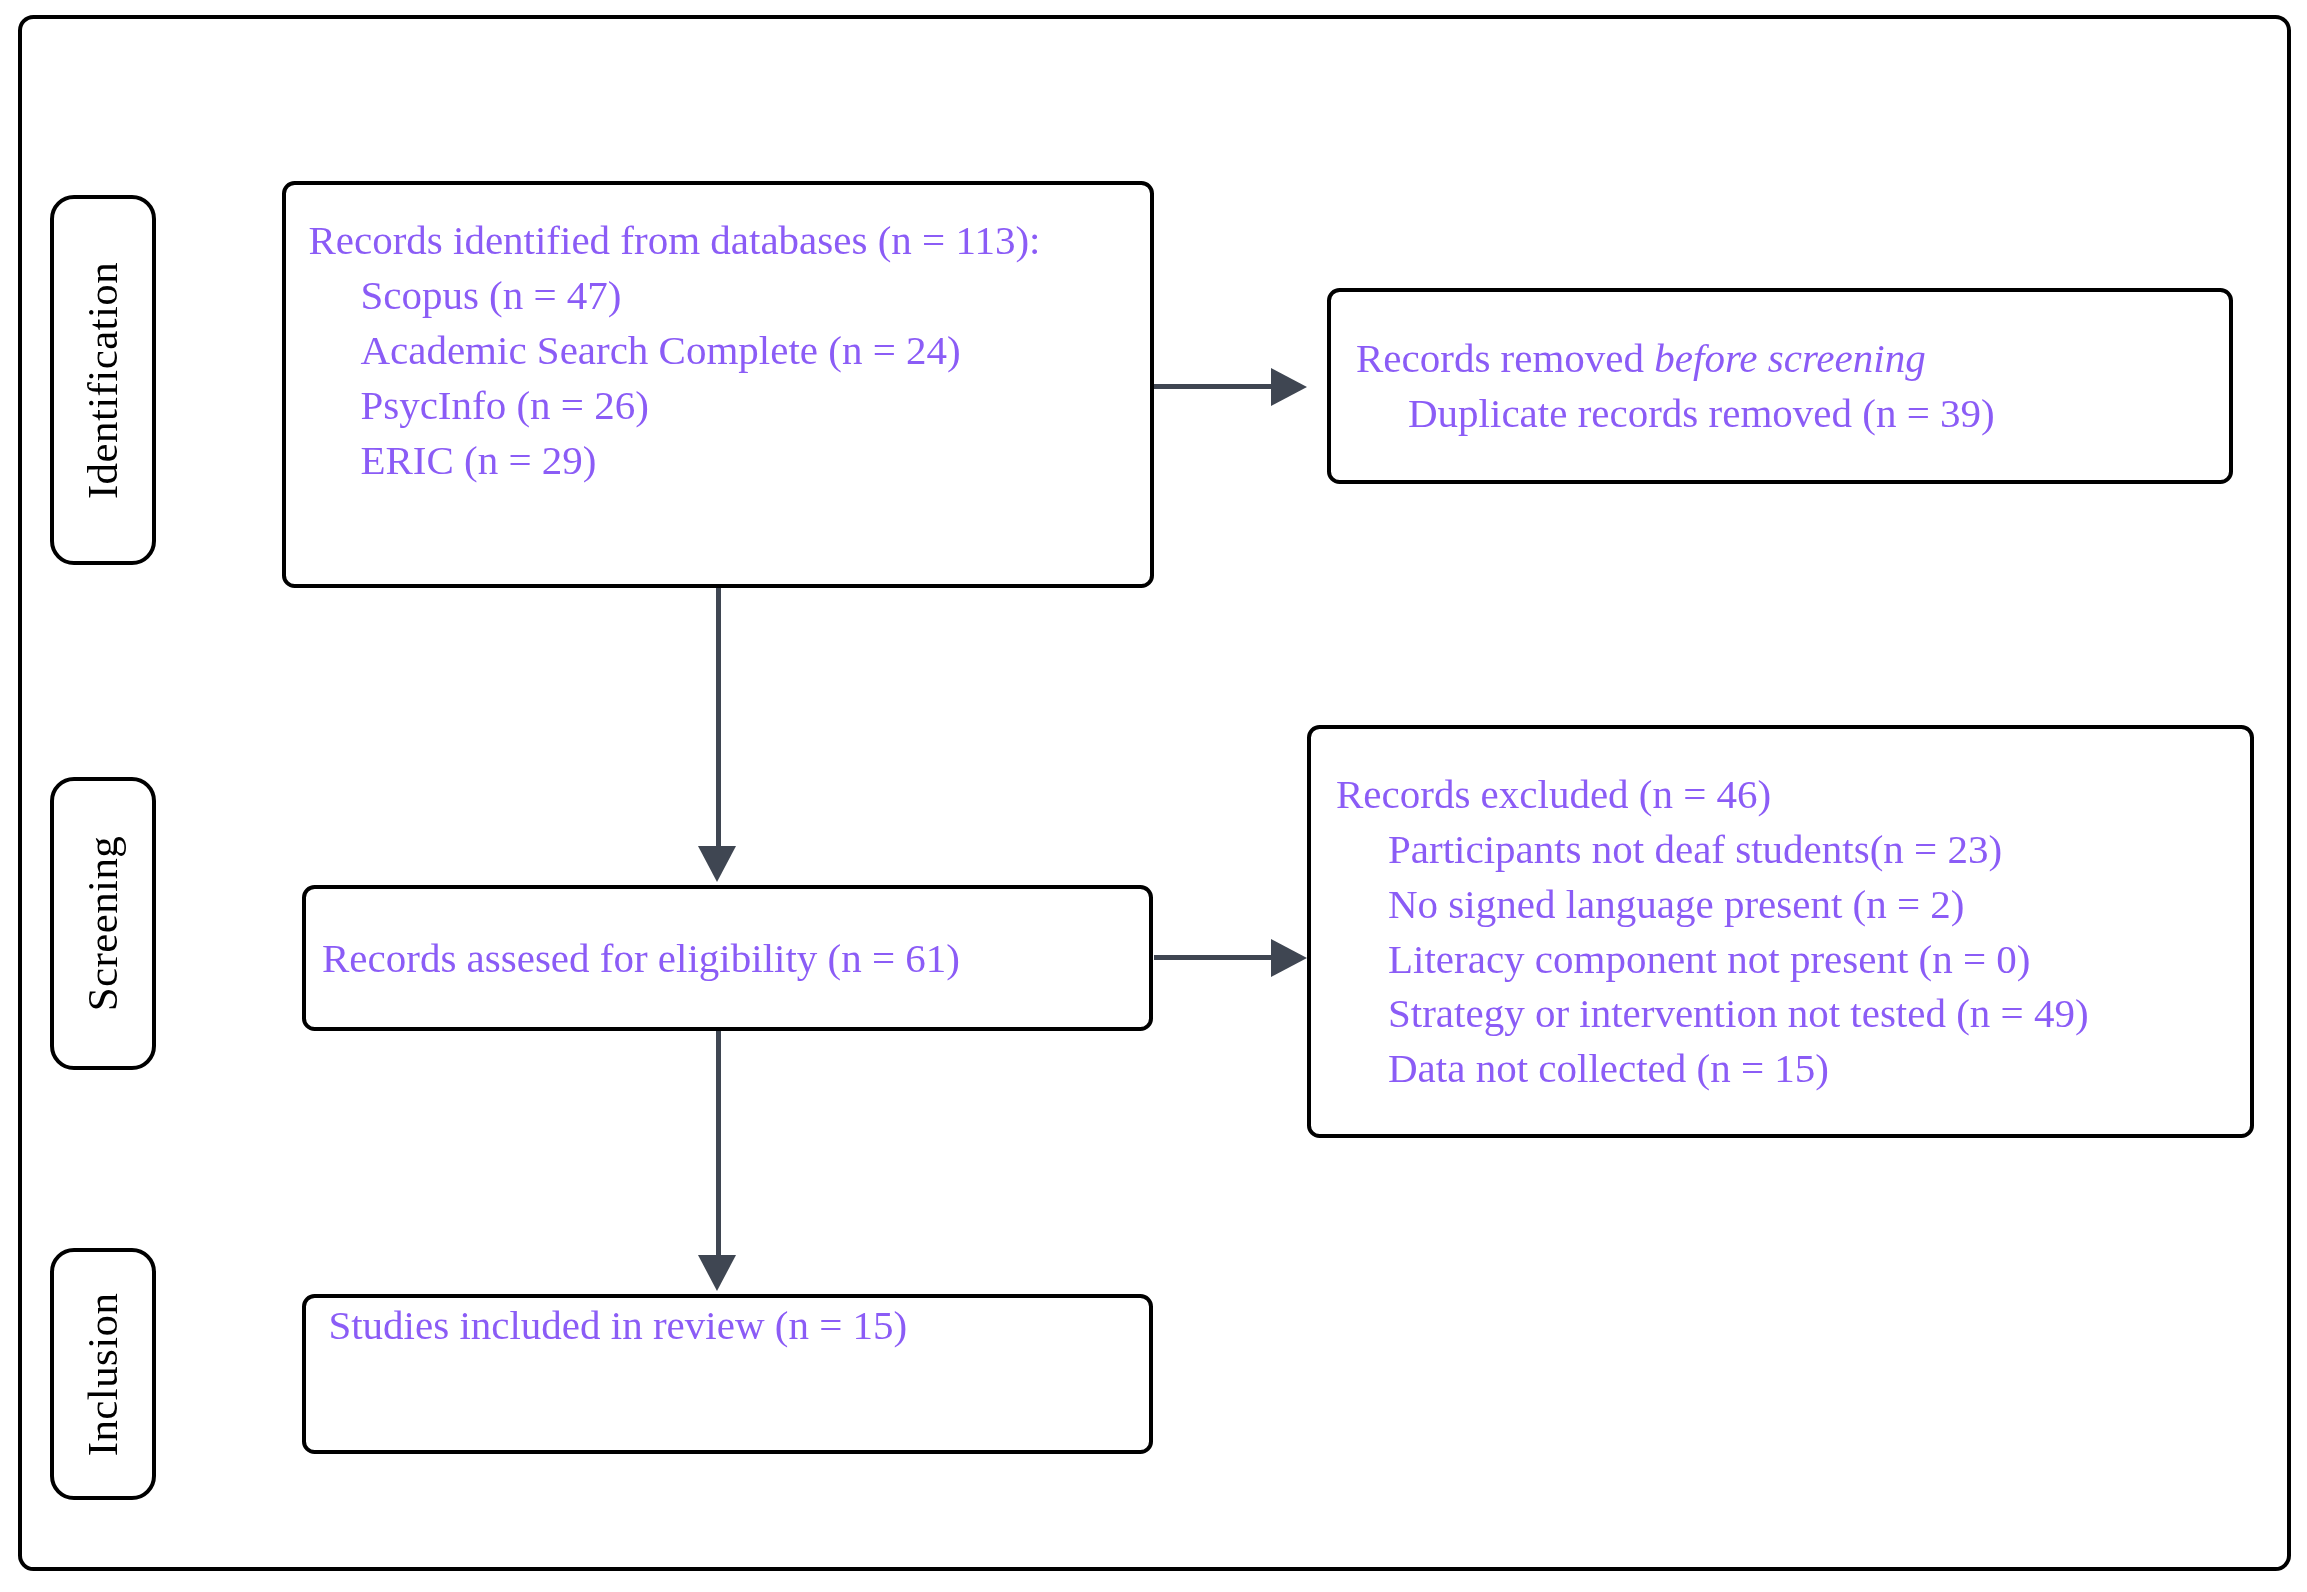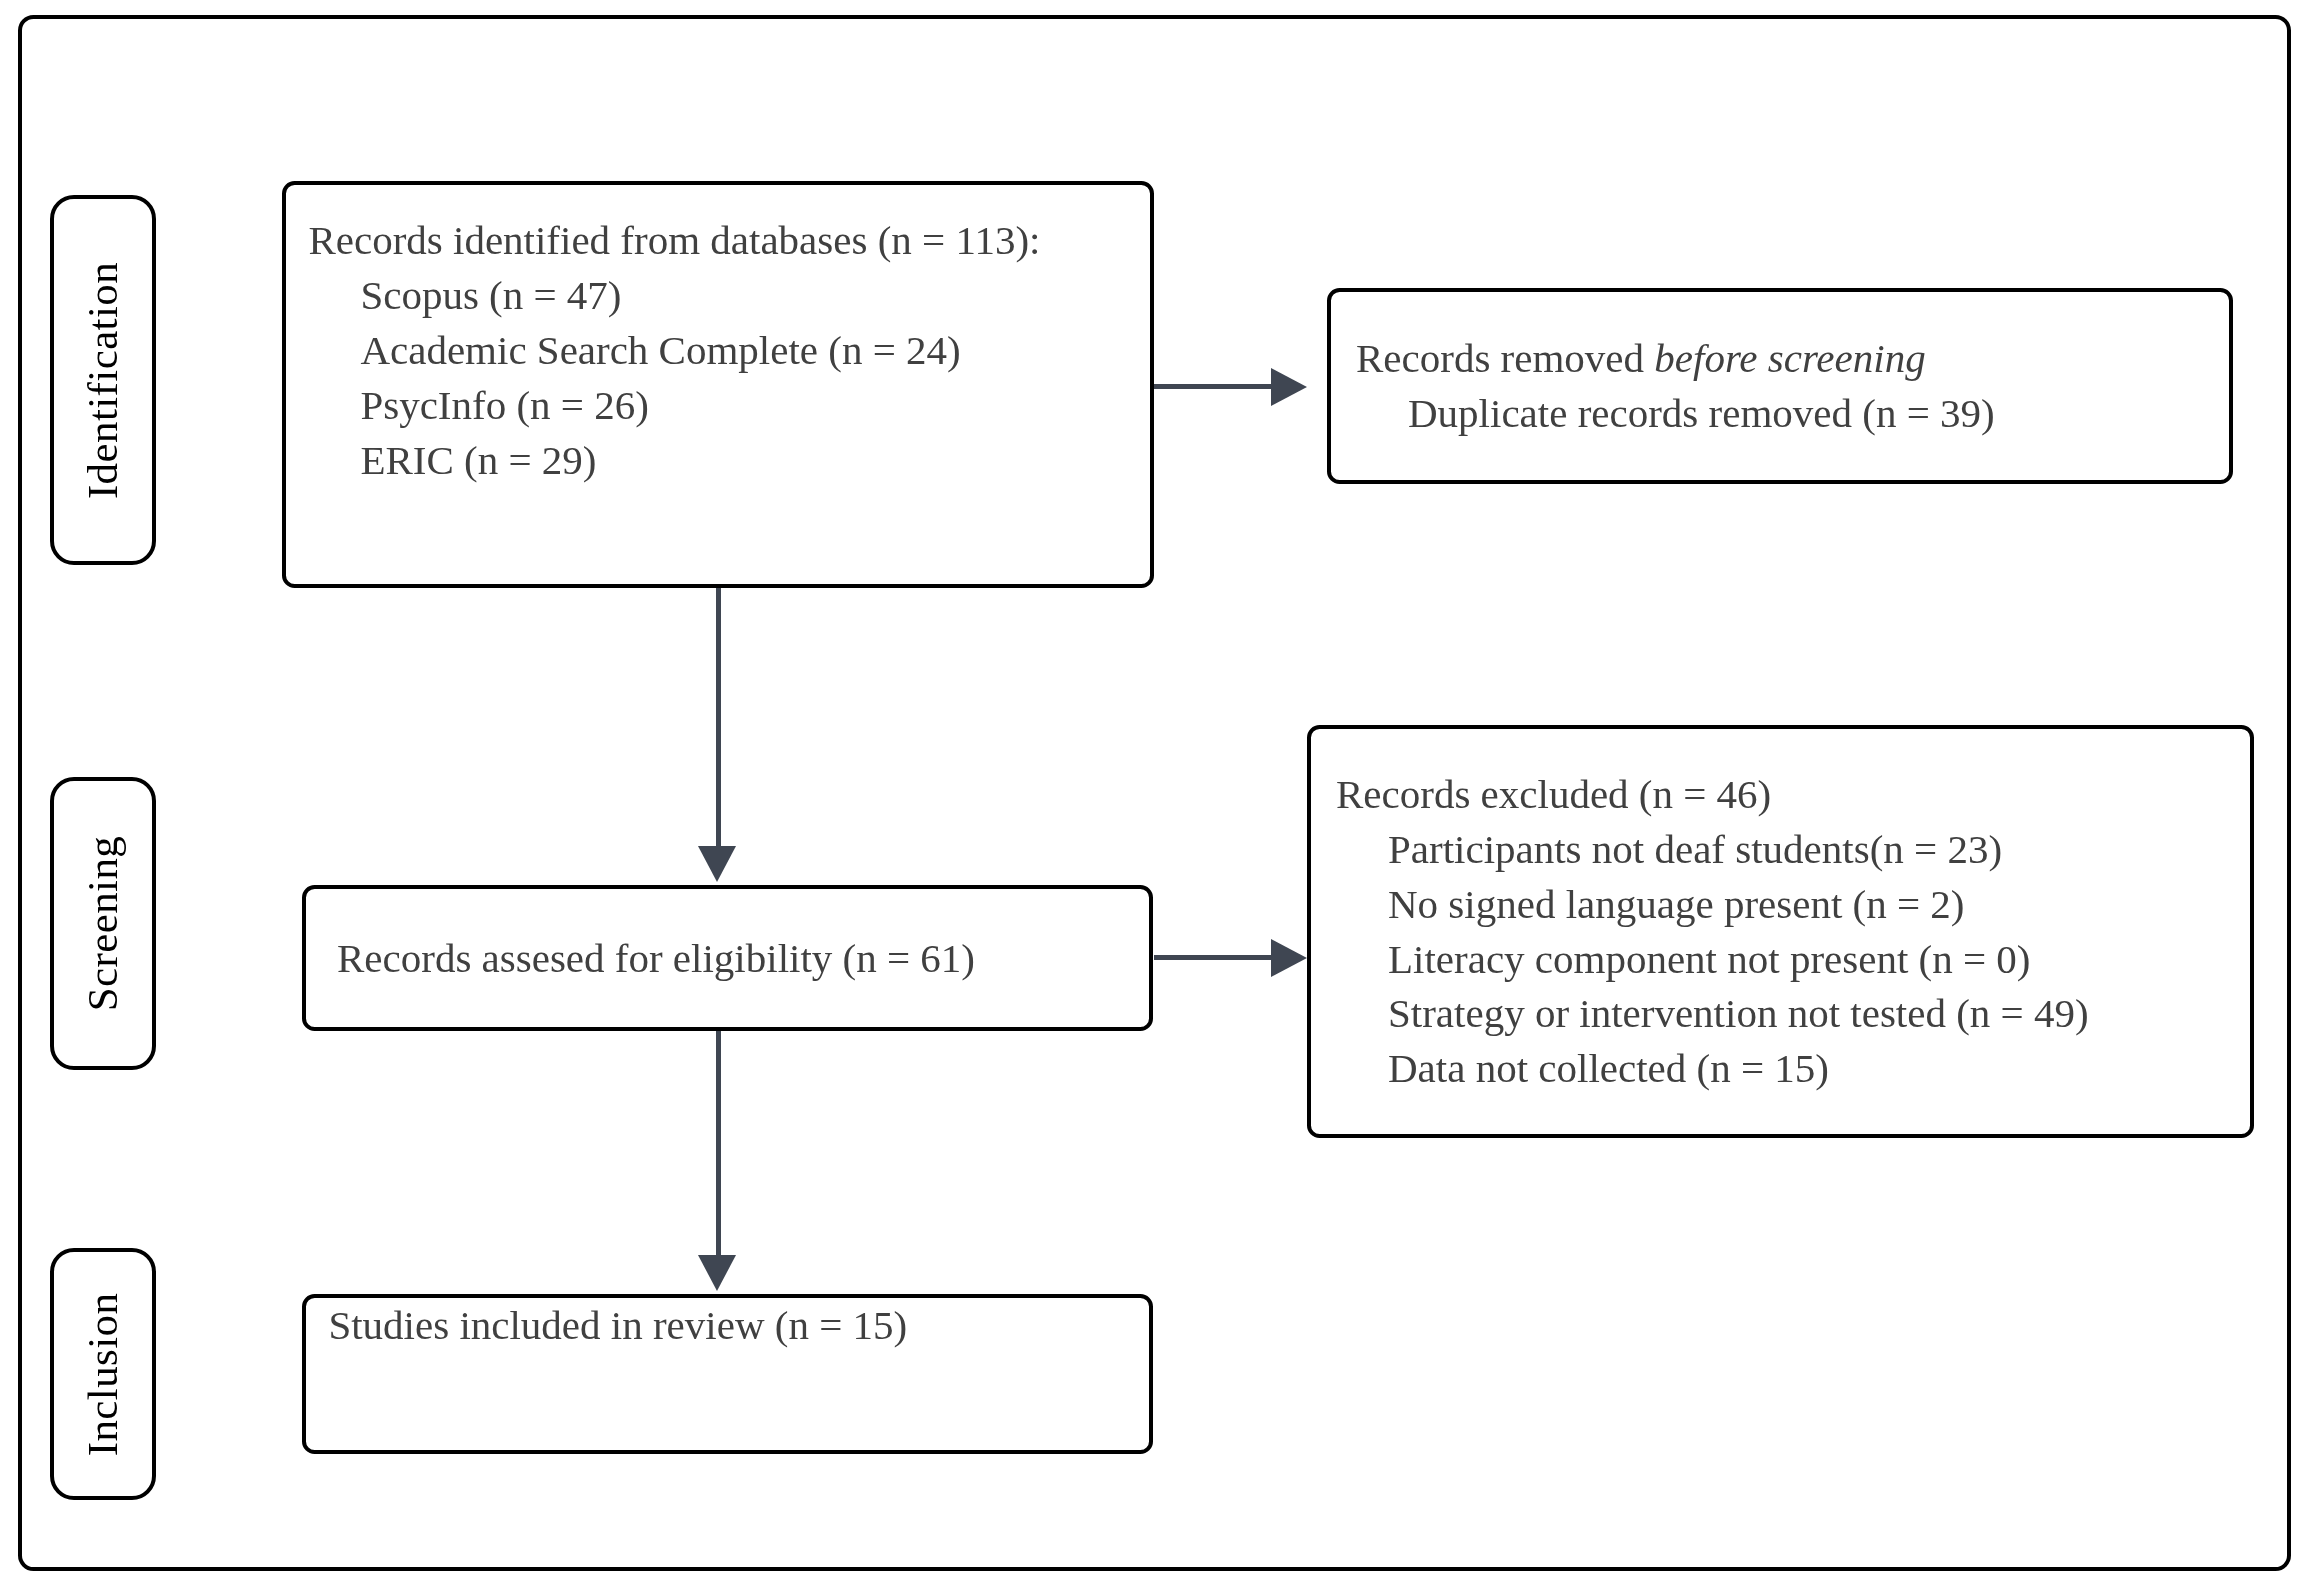--- a/index.html
+++ b/index.html
@@ -101,21 +101,21 @@
     justify-content: center;
     margin-left: 20px;
   }
 
   
   #eligibility-box {
     left: 302px;
     top: 885px;
     width: 851px;
     height: 146px;
-    padding: 0 0 0 31px;
+    padding: 0 0 0 16px;
     justify-content: center;
   }
 
   
   #excluded-box {
     left: 1307px;
     top: 725px;
     width: 947px;
     height: 413px;
     padding: 25px 3px 25px 25px;
@@ -135,21 +135,21 @@
   
   #phase-identification { left: 50px;  top: 195px;  width: 106px; height: 370px; }
   #phase-screening      { left: 50px;  top: 777px; width: 106px; height: 293px; }
   #phase-inclusion      { left: 50px;  top: 1248px; width: 106px; height: 252px; }
 
   
   .line {
     font-size: 41px;
     line-height: 1.34;
     white-space: nowrap;
-    color: #404040;
+    color: #8b5cf6;
   }
   .line.indent { padding-left: 52px; }
   .line em { font-style: italic; }
 
   
   .arrow-v {
     position: absolute;
     width: 4.9px;
     background: #3f4652;
   }

